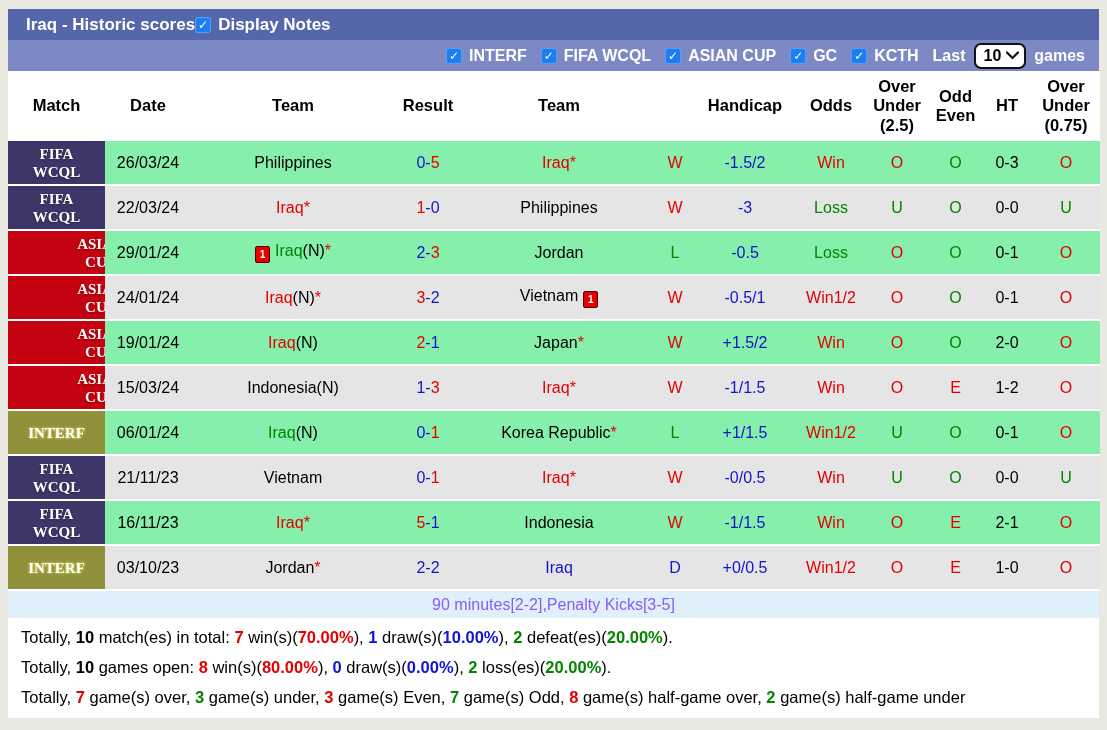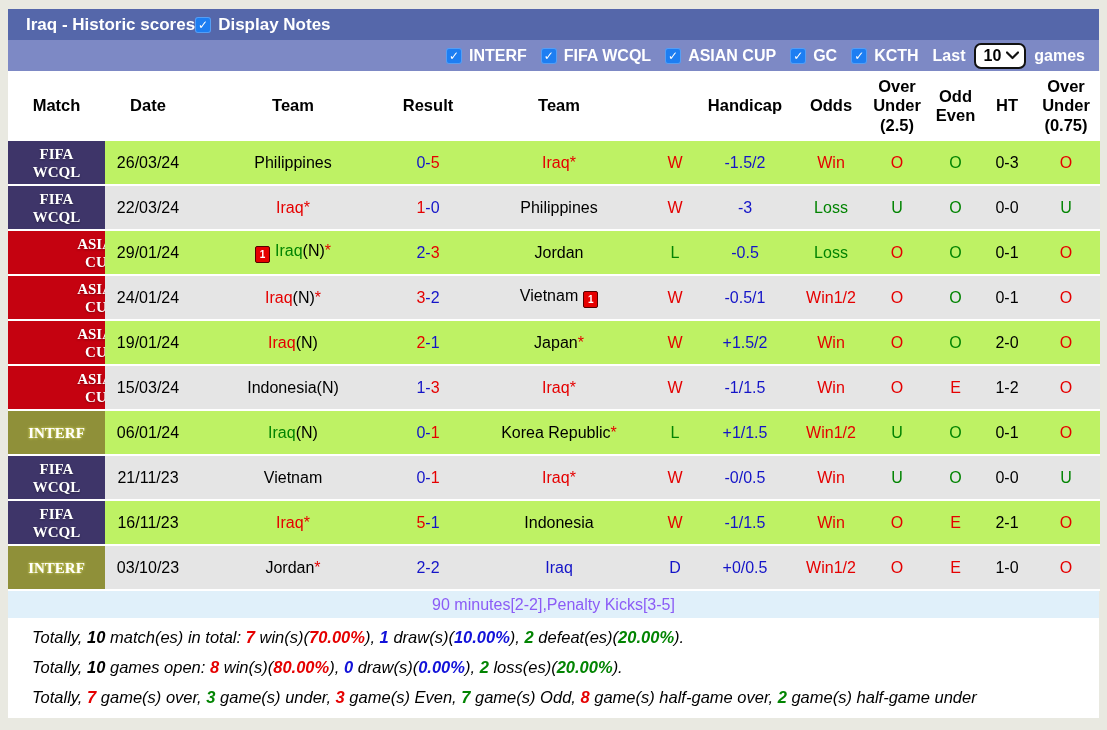--- a/index.html
+++ b/index.html
@@ -47,21 +47,21 @@
   col.c-oe{width:53px;}     col.c-ht{width:50px;}    col.c-ou075{width:68px;}
   th{
     background:#fff;color:#000;font-weight:bold;font-size:16.5px;
     height:70px;text-align:center;vertical-align:middle;line-height:1.18;padding:0 2px;
   }
   td{
     height:43px;text-align:center;vertical-align:middle;
     font-size:16px;color:#000;border-bottom:2px solid #fff;padding:0 2px;
     overflow:hidden;white-space:nowrap;
   }
-  tr.alt-dark td{background:#bef264;}
+  tr.alt-dark td{background:#86efac;}
   tr.alt-light td{background:#e5e5e5;}
   td.match-cell{padding:0;background:#fff !important;}
   .badge{
     width:100%;height:43px;display:flex;align-items:center;justify-content:center;
     color:#fff;font-weight:bold;font-size:15px;line-height:1.2;
     white-space:pre-line;text-align:center;text-shadow:0 1px 2px rgba(0,0,0,.35);font-family:Liberation Serif, serif;
   }
   .badge.fifa{background:#3e3569;}
   .badge.asian{background:#c50210;padding-left:44px;}
   .badge.interf{background:#8f9039;text-shadow:0 0 3px rgba(255,255,120,.9);}
@@ -75,21 +75,21 @@
     border:1px solid #550000;border-radius:2px;color:#fff;font-size:10px;
     font-weight:bold;line-height:15px;text-align:center;vertical-align:-2px;
   }
   .redcard.before{margin-right:5px;} .redcard.after{margin-left:5px;}
 
   
   .note-row{
     background:#e0f0fa;height:27px;display:flex;align-items:center;justify-content:center;
     font-size:16px;color:#8b5cf6;border-bottom:2px solid #fff;
   }
-  .summaries{background:#fff;padding:2px 0 6px 16px;font-style:italic;}
+  .summaries{background:#fff;padding:2px 0 6px 5px;}
   .summary-line{
     height:30px;display:flex;align-items:center;
     padding-left:8px;font-size:16.5px;white-space:pre;
   }
 </style>
 </head>
 <body>
 
 <div class="page">
   <div class="panel">

